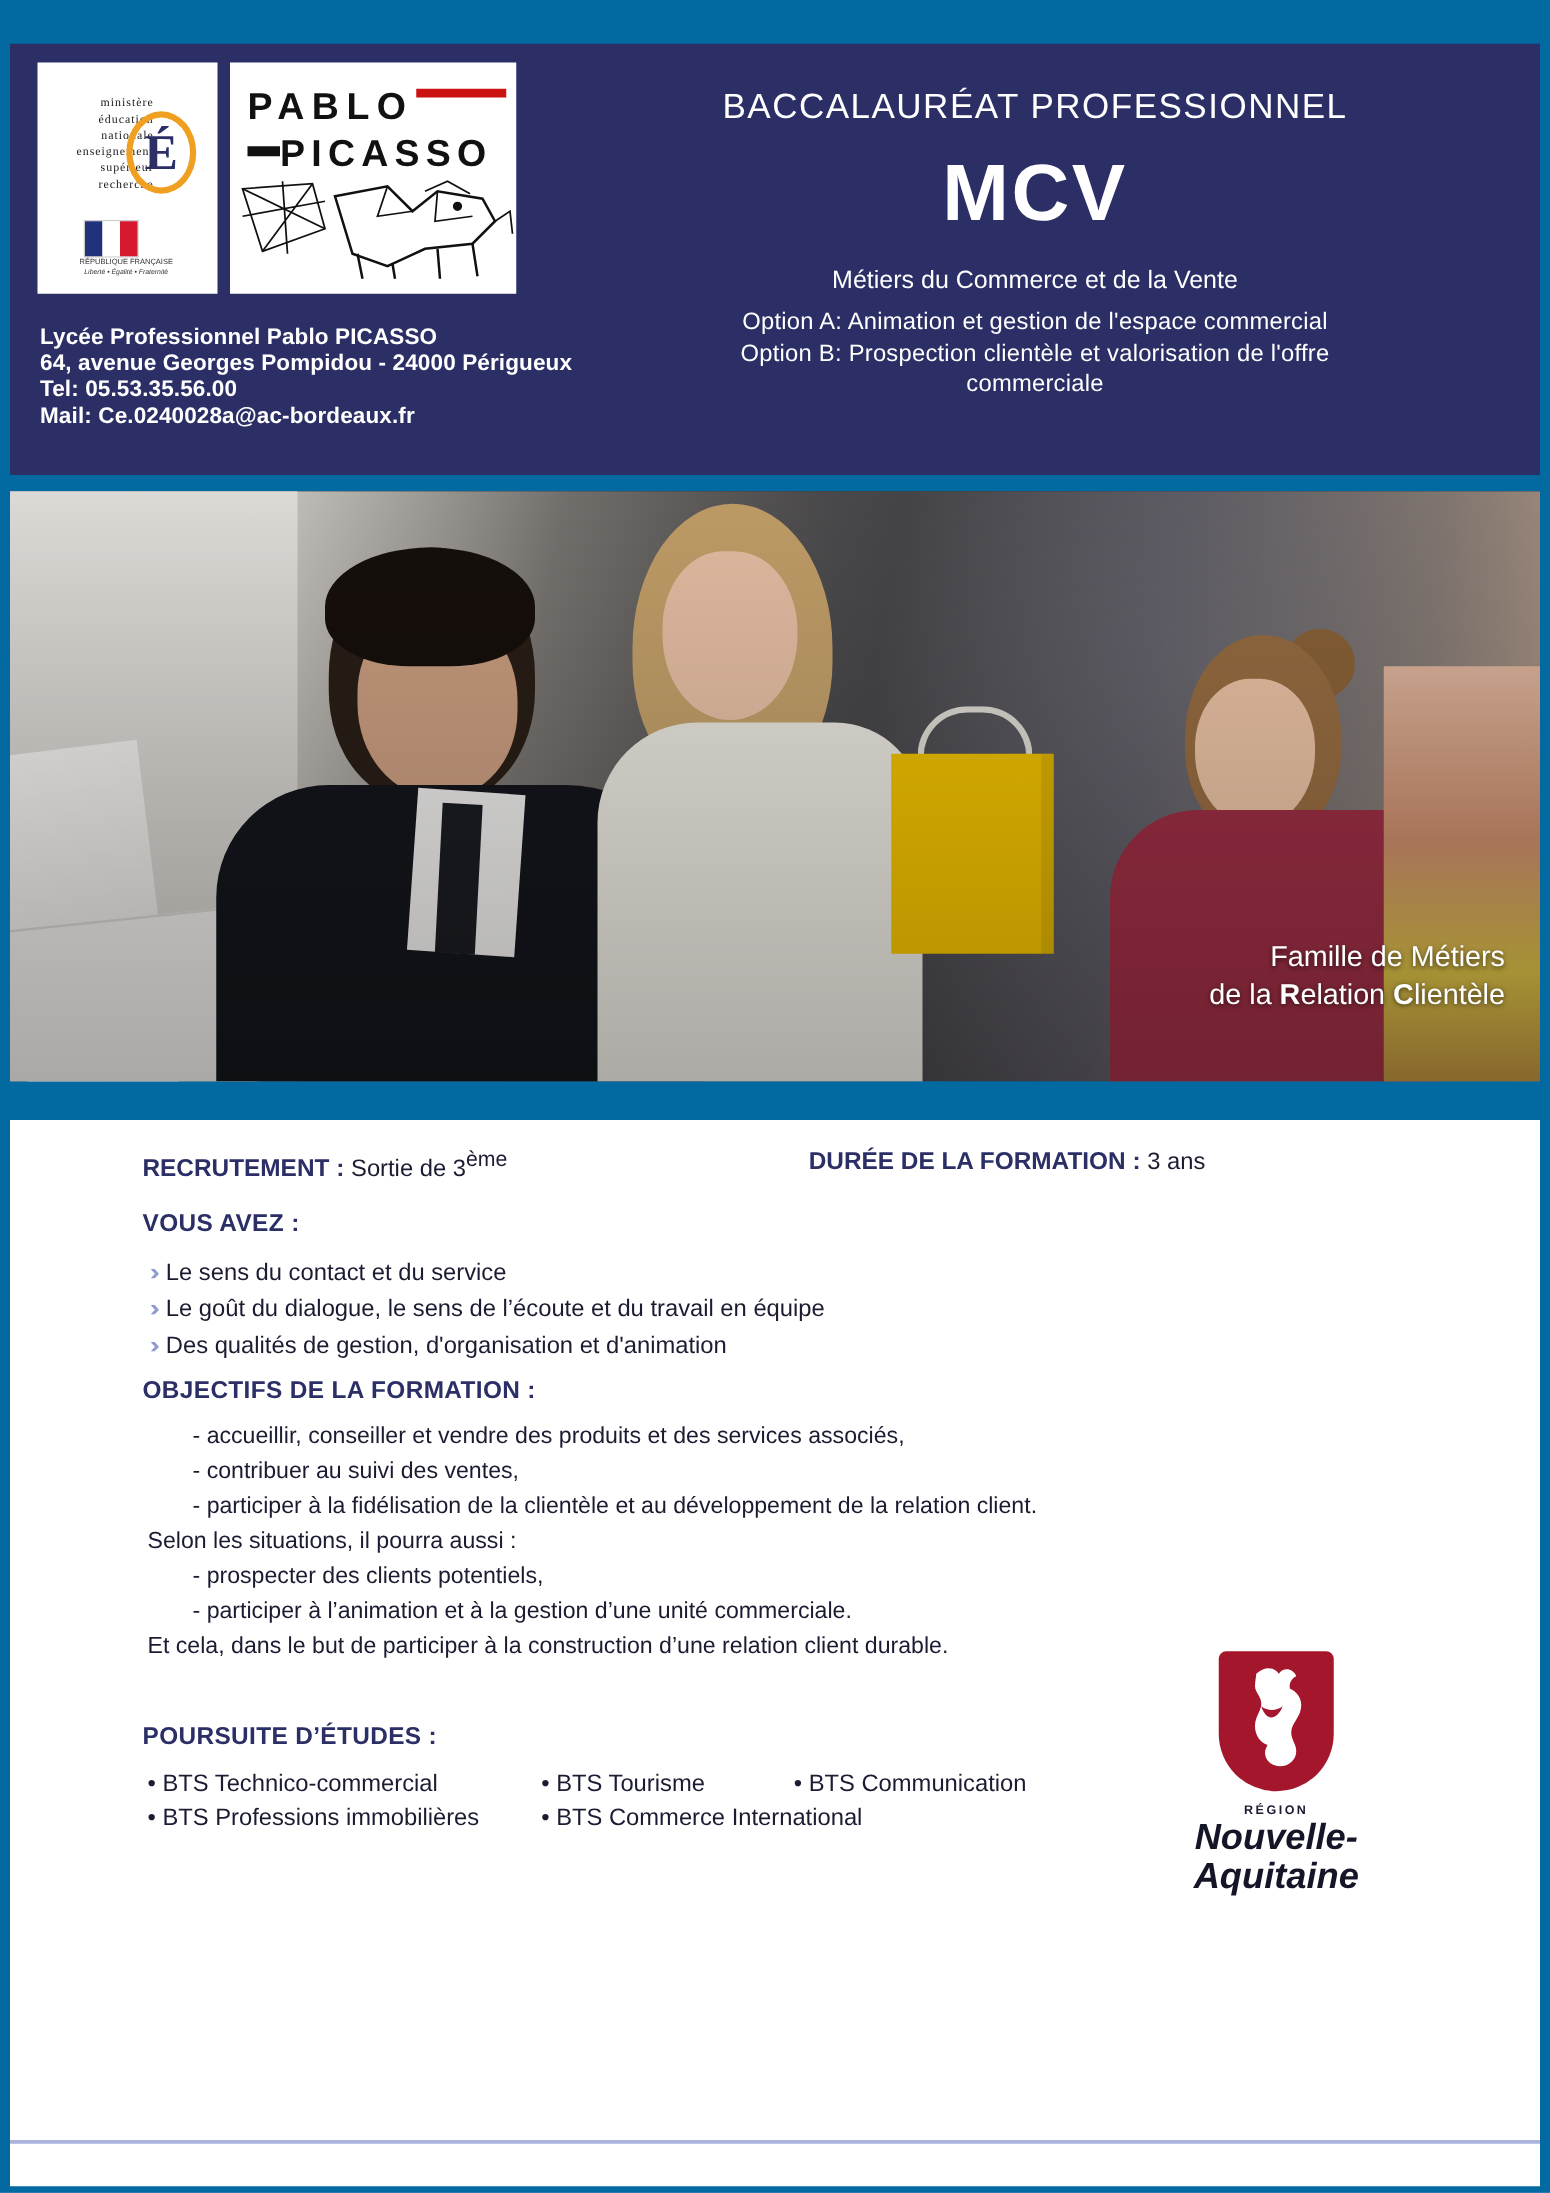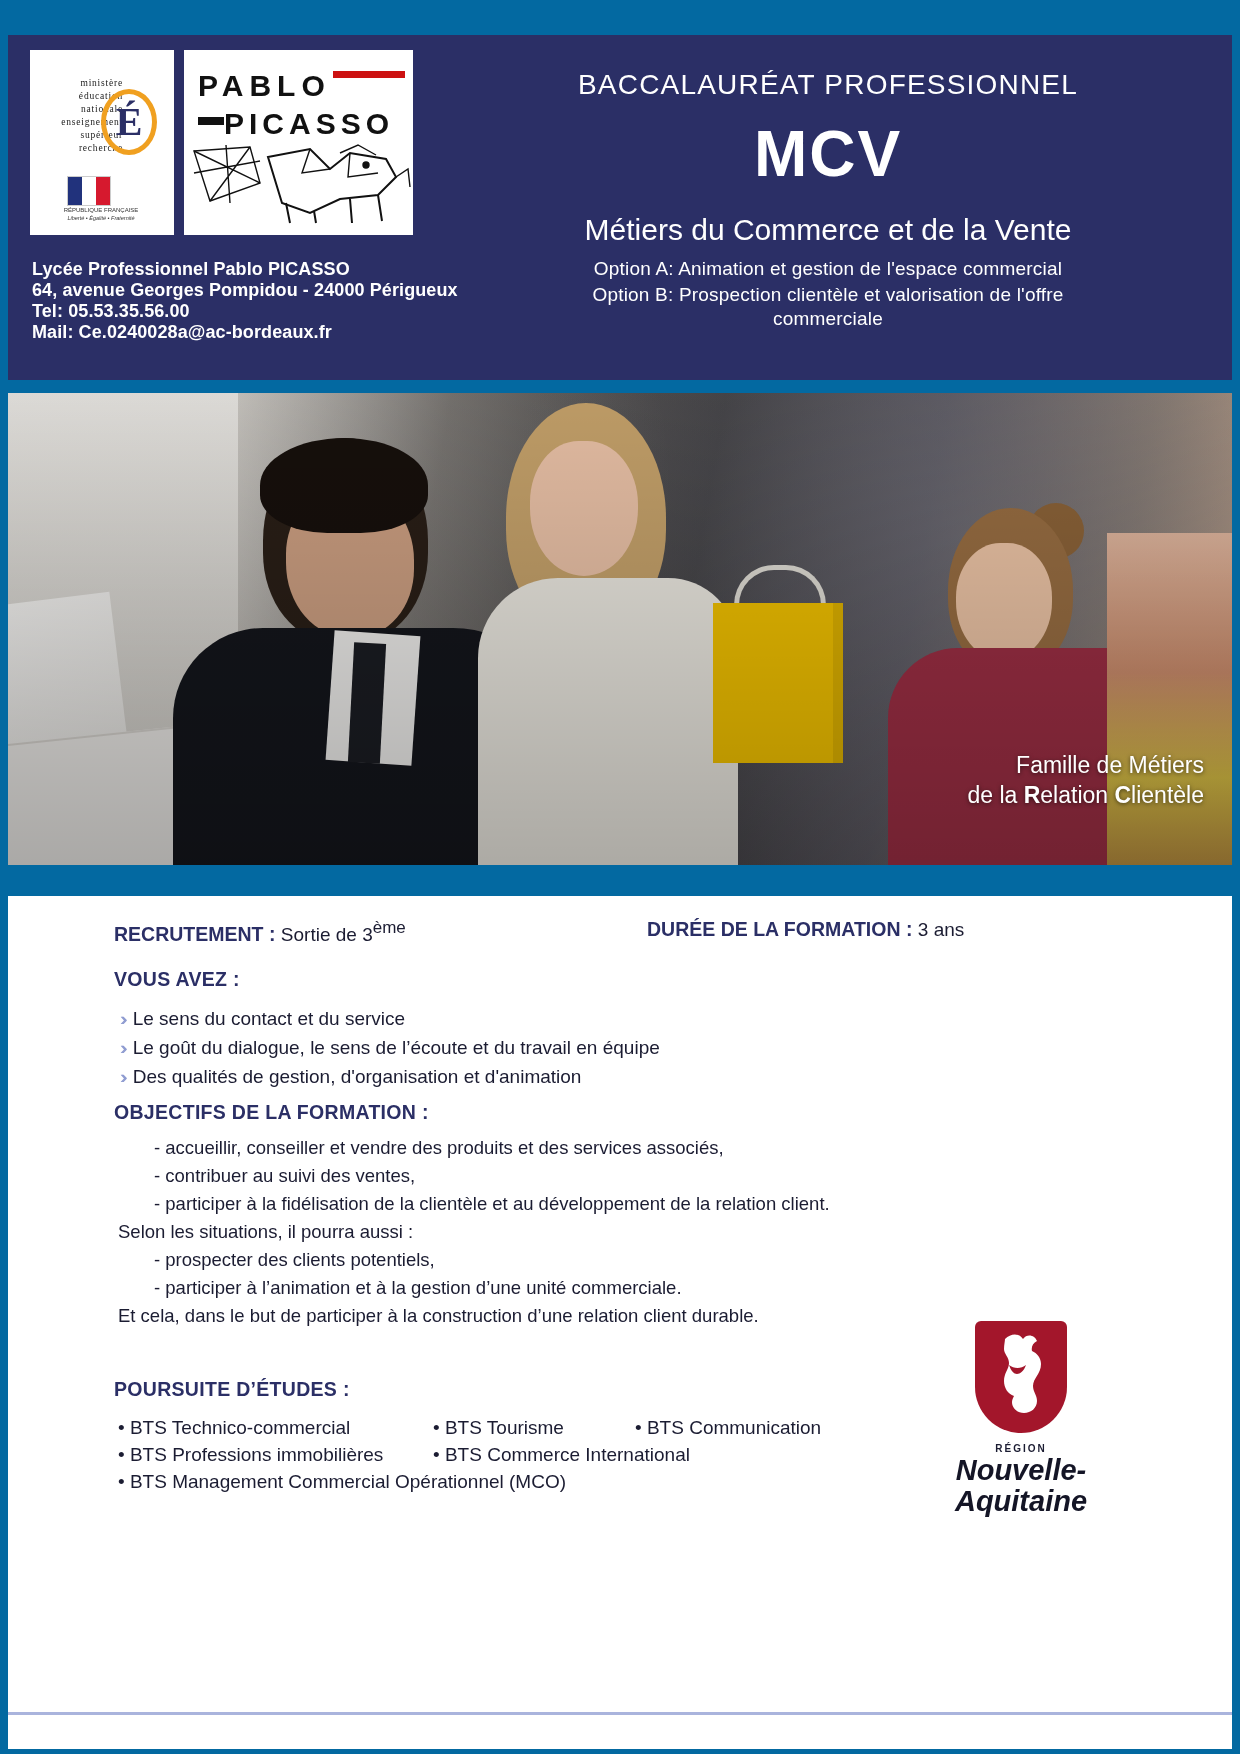--- a/index.html
+++ b/index.html
@@ -184,21 +184,21 @@
     font-weight: 400;
   }
   .mcv {
     font-size: 64px;
     font-weight: bold;
     letter-spacing: 2px;
     margin-top: 16px;
     text-align: center;
   }
   .metiers {
-    font-size: 30px;
+    font-size: 20px;
     margin-top: 22px;
     text-align: center;
     font-weight: 400;
   }
   .option-line {
     font-size: 19px;
     margin-top: 11px;
     text-align: center;
     letter-spacing: 0.2px;
   }
@@ -693,23 +693,20 @@
       <div class="pcol-row">
         <span class="c1">• BTS Technico-commercial</span>
         <span class="c2">• BTS Tourisme</span>
         <span class="c3">• BTS Communication</span>
       </div>
       <div class="pcol-row">
         <span class="c1">• BTS Professions immobilières</span>
         <span class="c2">• BTS Commerce International</span>
         <span class="c3"></span>
       </div>
-      <div class="pcol-row">
-        <span class="c1">• BTS Management Commercial Opérationnel (MCO)</span>
-      </div>
     </div>
 
     <div class="region">
       <div class="shield">
         <svg viewBox="0 0 92 112" width="92" height="112">
           <g fill="#ffffff">
             <path d="M30 18 c6 -6 14 -6 18 0 c4 -6 12 -4 14 2 c-4 2 -6 6 -5 10 c5 2 9 7 9 13 c0 10 -8 14 -8 22 c0 6 4 9 4 15 c0 7 -6 12 -13 12 c-7 0 -12 -5 -12 -11 c0 -2 1 -4 2 -6 c-6 -2 -10 -8 -10 -15 c0 -8 5 -12 5 -18 c0 -6 -5 -9 -5 -14 c0 -4 1 -8 1 -10 z"></path>
             <path d="M34 44 c5 4 12 4 17 0 c-2 6 -6 9 -9 9 c-3 0 -6 -3 -8 -9 z" fill="#a3162b"></path>
           </g>
         </svg>

